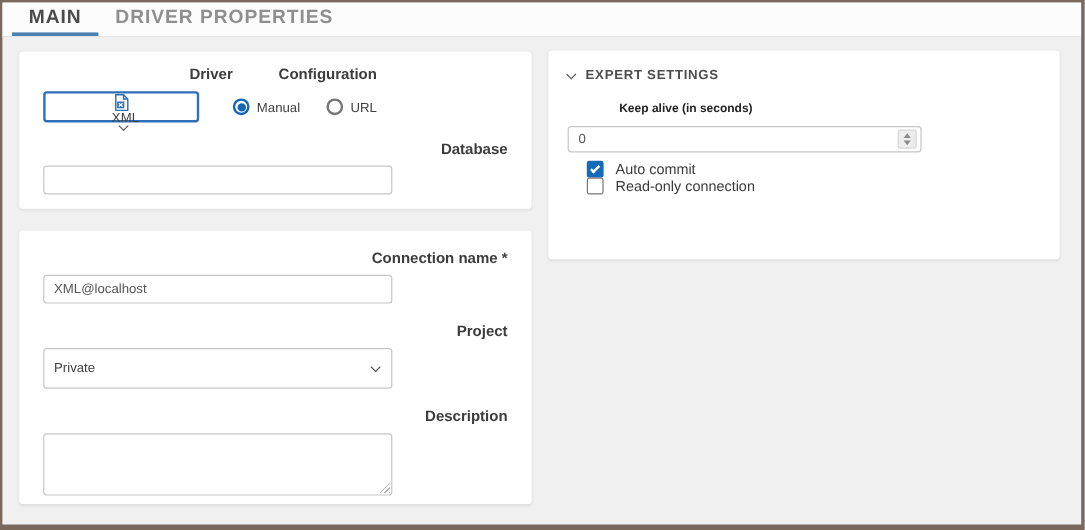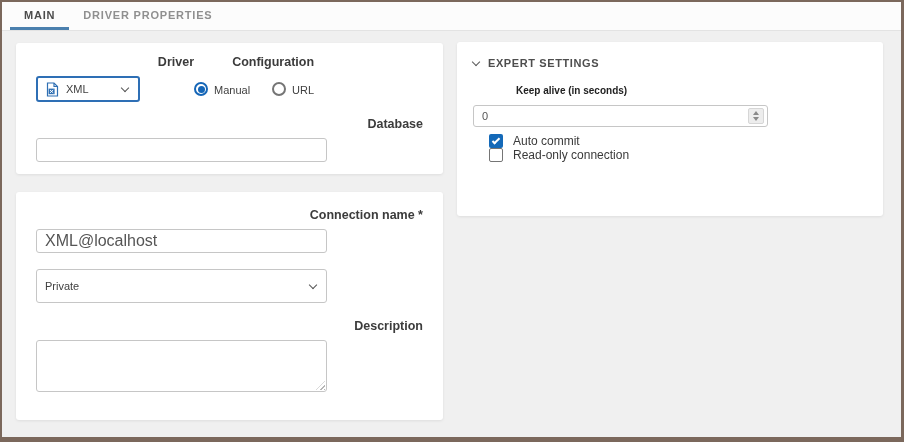--- a/index.html
+++ b/index.html
@@ -12,21 +12,21 @@
     background:#f0f0f0; overflow:hidden;
   }
 
   
   .tabbar {
     height:29px; background:#fcfcfc; border-bottom:1px solid #e3e3e3;
     display:flex; align-items:stretch; padding-left:8px;
   }
   .tab {
     display:flex; align-items:center; padding:12px 14px;
-    font-size:11px; font-weight:700; letter-spacing:0.8px;
+    font-size:16px; font-weight:700; letter-spacing:0.8px;
     color:#8f8f8f; border-bottom:3px solid transparent; cursor:default;
   }
   .tab.active { color:#4b4b4b; border-bottom-color:#4b80ae; }
 
   
   .card {
     position:absolute; background:#ffffff; border-radius:3px;
     box-shadow:0 1px 3px rgba(0,0,0,0.08);
   }
   .card-driver   { left:14px; top:41px;  width:427px; height:131px; padding:12px 20px; }
@@ -48,37 +48,37 @@
     border:1px solid #c6c6c6; border-radius:3px; padding:0 8px;
     font-size:11px; color:#3f3f3f; cursor:pointer;
   }
   .selectbox.focused { border:2px solid #2e6fb5; }
   .selectbox .grow { flex:1; }
   .chev {
     width:6px; height:6px; border-right:1.6px solid #555; border-bottom:1.6px solid #555;
     transform:rotate(45deg); margin:-3px 2px 0 6px; flex:none;
   }
 
-  .driver-select { width:104px; }
+  .driver-select { width:130px;flex-direction:column; }
   .driver-select .drv-label { margin-left:7px; }
 
   
   .radio-group { display:flex; align-items:center; height:26px; gap:22px; }
   .radio-item { display:flex; align-items:flex-end; gap:6px; font-size:11px; color:#3f3f3f; cursor:pointer; }
   .radio-circle {
     width:14px; height:14px; border-radius:50%; border:2px solid #757575;
     display:flex; align-items:center; justify-content:center; flex:none; background:#fff;
   }
   .radio-circle.on { border-color:#1566b7; }
   .radio-circle.on::after { content:""; width:7px; height:7px; border-radius:50%; background:#1566b7; }
 
   
   .textinput {
     width:291px; height:24px; border:1px solid #c6c6c6; border-radius:3px;
-    padding:0 8px; font-family:"Liberation Sans",sans-serif; font-size:16px; color:#555;
+    padding:0 8px; font-family:"Liberation Sans",sans-serif; font-size:11px; color:#555;
     background:#fff; outline:none; display:block;
   }
   .project-select { width:291px; height:34px; }
   .descr-area {
     width:291px; height:52px; border:1px solid #c6c6c6; border-radius:3px;
     font-family:"Liberation Sans",sans-serif; font-size:11px; color:#555;
     resize:none; outline:none; display:block; position:relative; background:#fff;
   }
   .descr-wrap { position:relative; width:291px; }
   .resize-handle {
@@ -172,20 +172,21 @@
     </div>
     <div class="gap15"></div>
     <span class="fld-label">Database</span>
     <input class="textinput" type="text" value="" style="">
   </div>
 
   <div class="card card-conn">
     <span class="fld-label">Connection name *</span>
     <input class="textinput" type="text" value="XML@localhost" style="">
     <div class="gap16"></div>
+    <span class="fld-label">Project</span>
     <div class="selectbox project-select">
       <span class="grow">Private</span>
       <span class="chev"></span>
     </div>
     <div class="gap16"></div>
     <span class="fld-label">Description</span>
     <div class="descr-wrap">
       <textarea class="descr-area" style=""></textarea>
       <span class="resize-handle"></span>
     </div>

